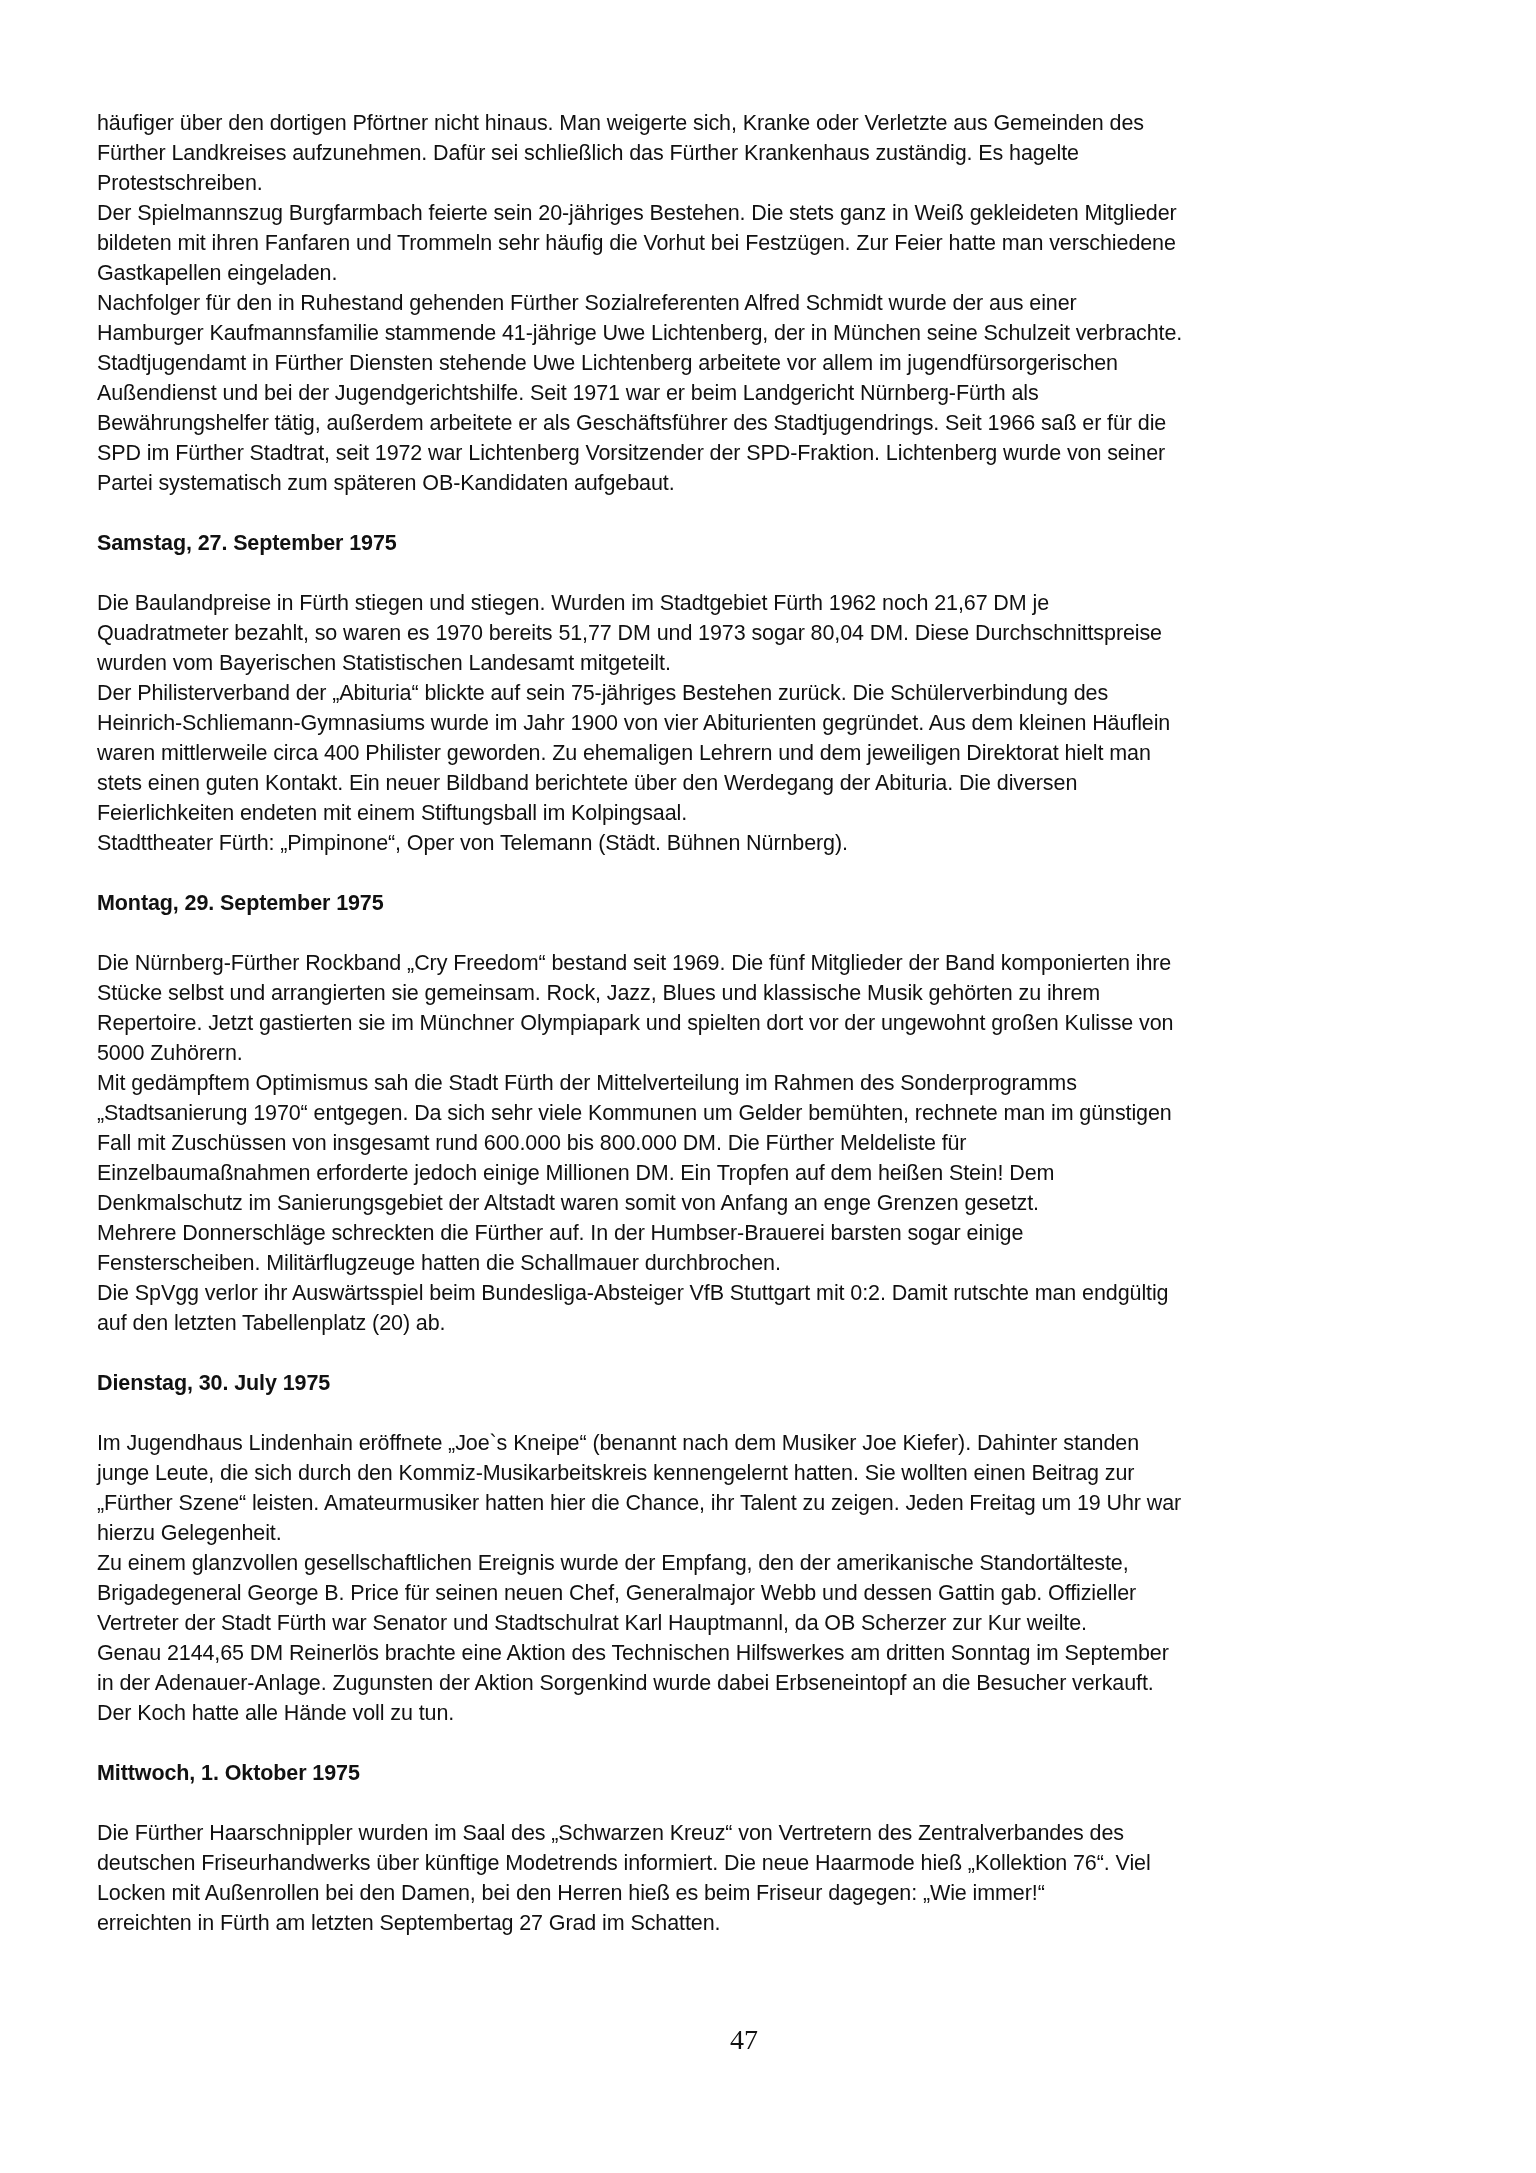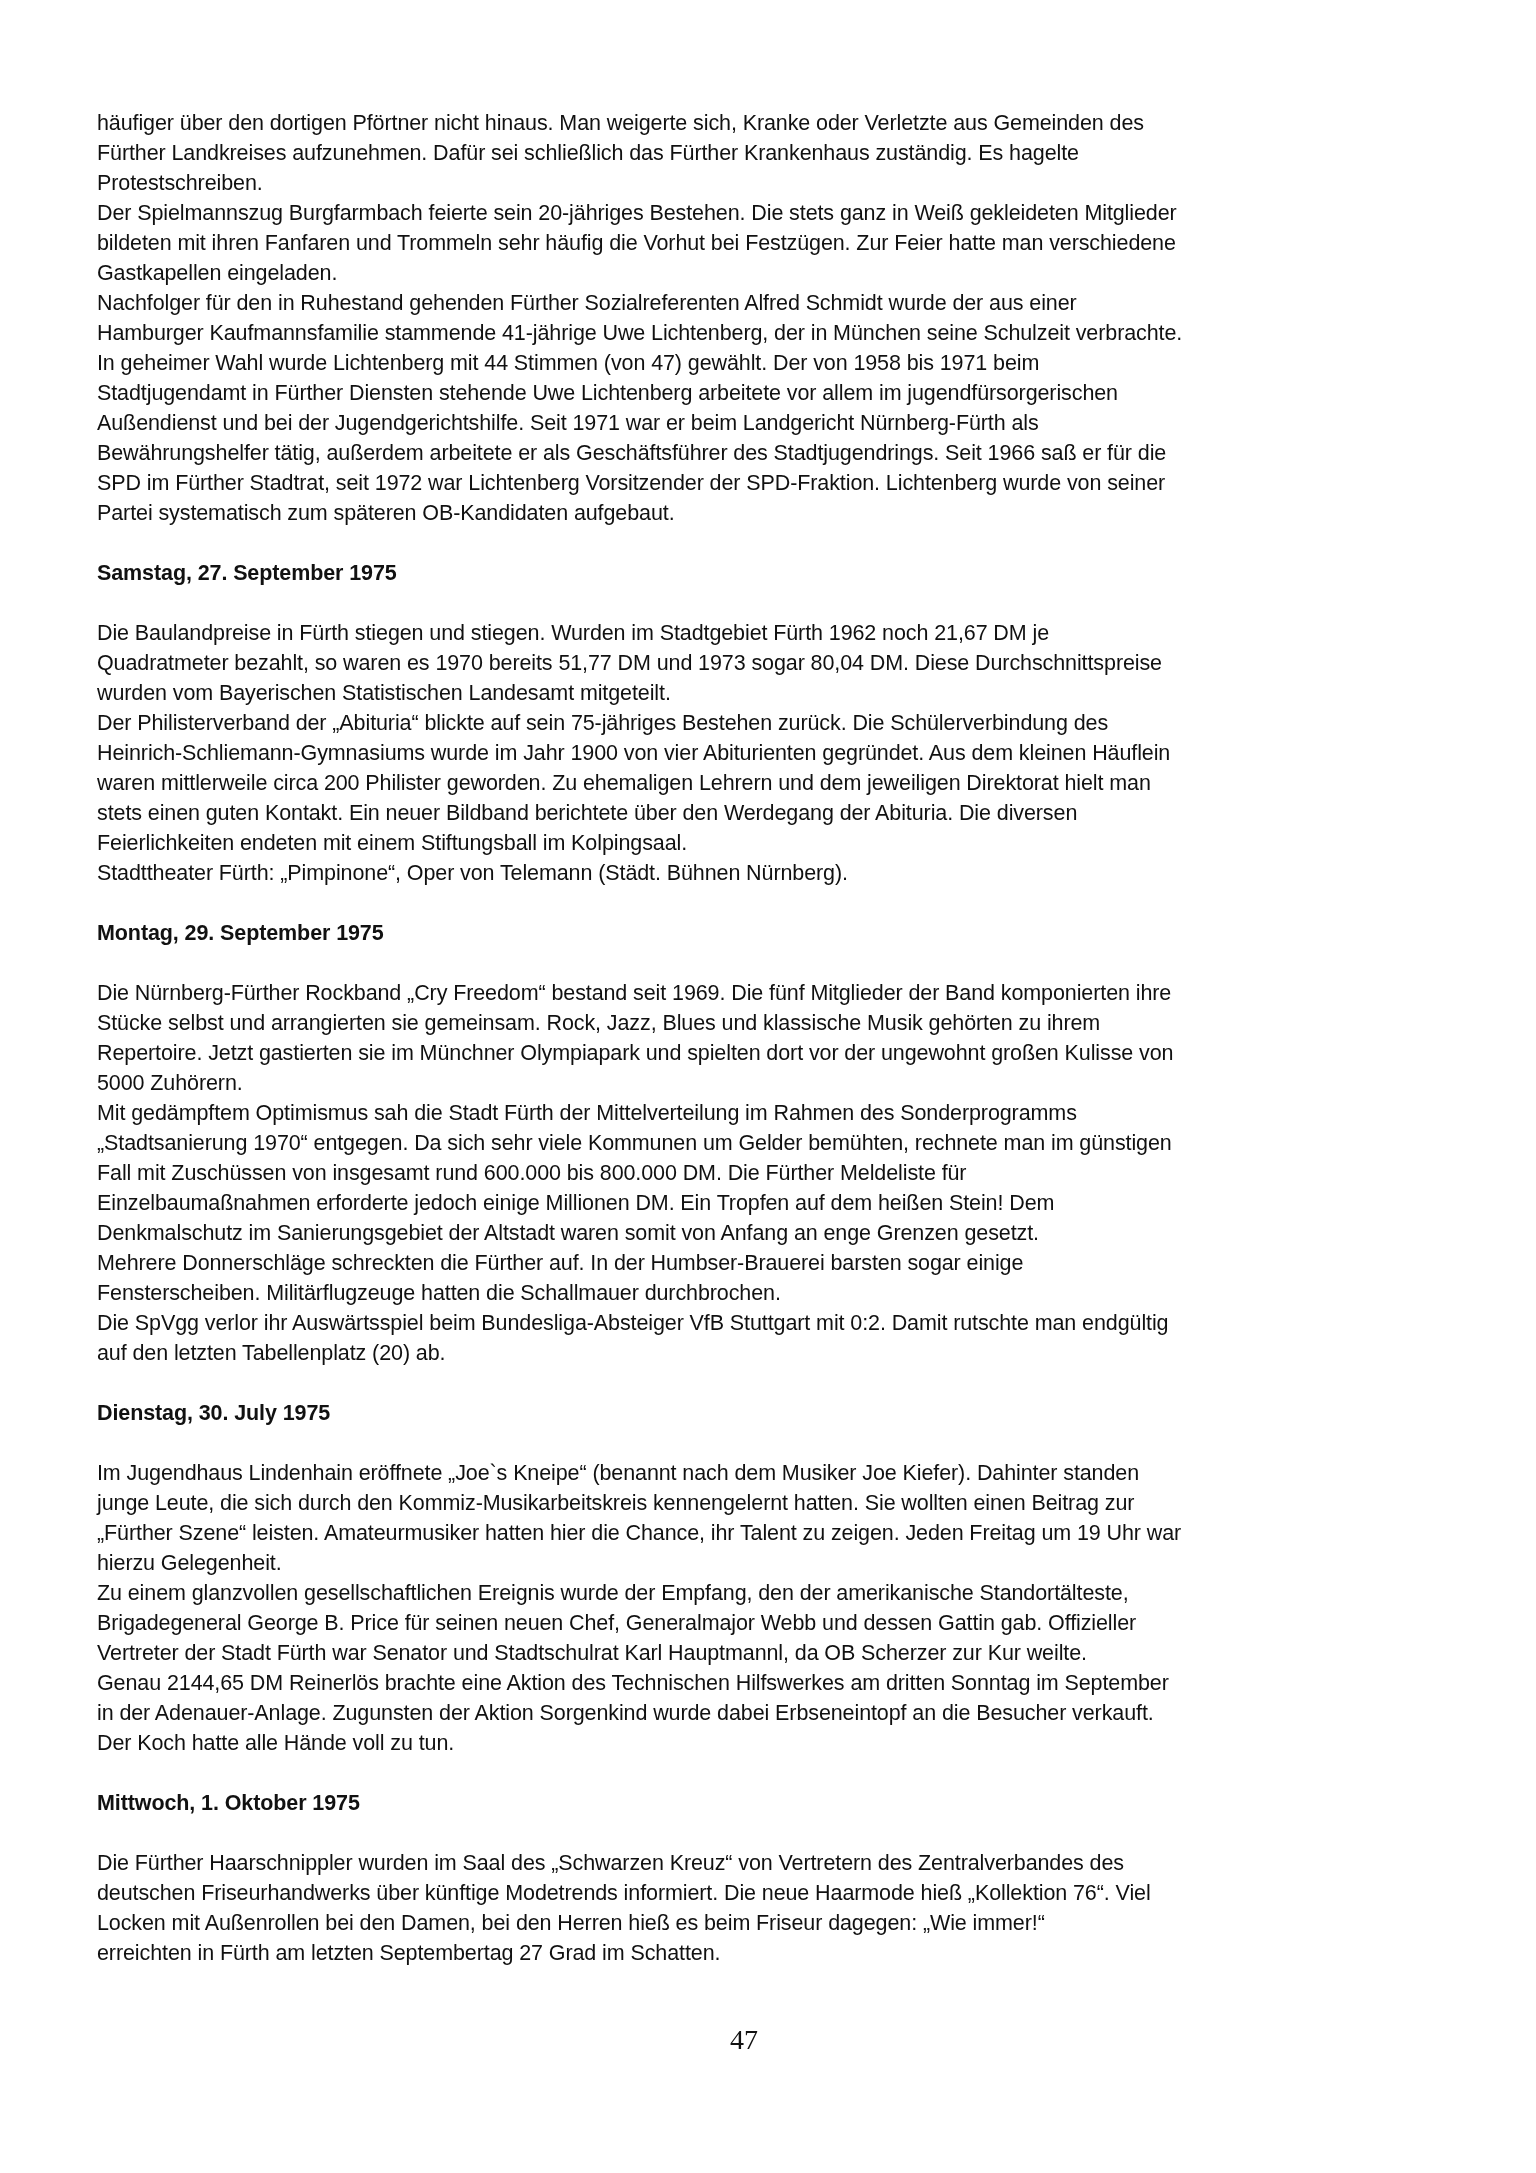--- a/index.html
+++ b/index.html
@@ -57,40 +57,39 @@
       <span class="line">Protestschreiben.</span>
     </div>
     <div class="para-block">
       <span class="line">Der Spielmannszug Burgfarmbach feierte sein 20-jähriges Bestehen. Die stets ganz in Weiß gekleideten Mitglieder</span>
       <span class="line">bildeten mit ihren Fanfaren und Trommeln sehr häufig die Vorhut bei Festzügen. Zur Feier hatte man verschiedene</span>
       <span class="line">Gastkapellen eingeladen.</span>
     </div>
     <div class="para-block">
       <span class="line">Nachfolger für den in Ruhestand gehenden Fürther Sozialreferenten Alfred Schmidt wurde der aus einer</span>
       <span class="line">Hamburger Kaufmannsfamilie stammende 41-jährige Uwe Lichtenberg, der in München seine Schulzeit verbrachte.</span>
-      <span class="line">In geheimer Wahl wurde Lichtenberg mit 44 Stimmen (von 47) gewählt. Der von 1958 bis 1971 beim</span>
       <span class="line">Stadtjugendamt in Fürther Diensten stehende Uwe Lichtenberg arbeitete vor allem im jugendfürsorgerischen</span>
       <span class="line">Außendienst und bei der Jugendgerichtshilfe. Seit 1971 war er beim Landgericht Nürnberg-Fürth als</span>
       <span class="line">Bewährungshelfer tätig, außerdem arbeitete er als Geschäftsführer des Stadtjugendrings. Seit 1966 saß er für die</span>
       <span class="line">SPD im Fürther Stadtrat, seit 1972 war Lichtenberg Vorsitzender der SPD-Fraktion. Lichtenberg wurde von seiner</span>
       <span class="line">Partei systematisch zum späteren OB-Kandidaten aufgebaut.</span>
     </div>
   </div>
 
   <div class="section">
     <span class="heading">Samstag, 27. September 1975</span>
     <div class="para-block">
       <span class="line">Die Baulandpreise in Fürth stiegen und stiegen. Wurden im Stadtgebiet Fürth 1962 noch 21,67 DM je</span>
       <span class="line">Quadratmeter bezahlt, so waren es 1970 bereits 51,77 DM und 1973 sogar 80,04 DM. Diese Durchschnittspreise</span>
       <span class="line">wurden vom Bayerischen Statistischen Landesamt mitgeteilt.</span>
     </div>
     <div class="para-block">
       <span class="line">Der Philisterverband der „Abituria“ blickte auf sein 75-jähriges Bestehen zurück. Die Schülerverbindung des</span>
       <span class="line">Heinrich-Schliemann-Gymnasiums wurde im Jahr 1900 von vier Abiturienten gegründet. Aus dem kleinen Häuflein</span>
-      <span class="line">waren mittlerweile circa 200 Philister geworden. Zu ehemaligen Lehrern und dem jeweiligen Direktorat hielt man</span>
+      <span class="line">waren mittlerweile circa 400 Philister geworden. Zu ehemaligen Lehrern und dem jeweiligen Direktorat hielt man</span>
       <span class="line">stets einen guten Kontakt. Ein neuer Bildband berichtete über den Werdegang der Abituria. Die diversen</span>
       <span class="line">Feierlichkeiten endeten mit einem Stiftungsball im Kolpingsaal.</span>
     </div>
     <div class="para-block">
       <span class="line">Stadttheater Fürth: „Pimpinone“, Oper von Telemann (Städt. Bühnen Nürnberg).</span>
     </div>
   </div>
 
   <div class="section">
     <span class="heading">Montag, 29. September 1975</span>

